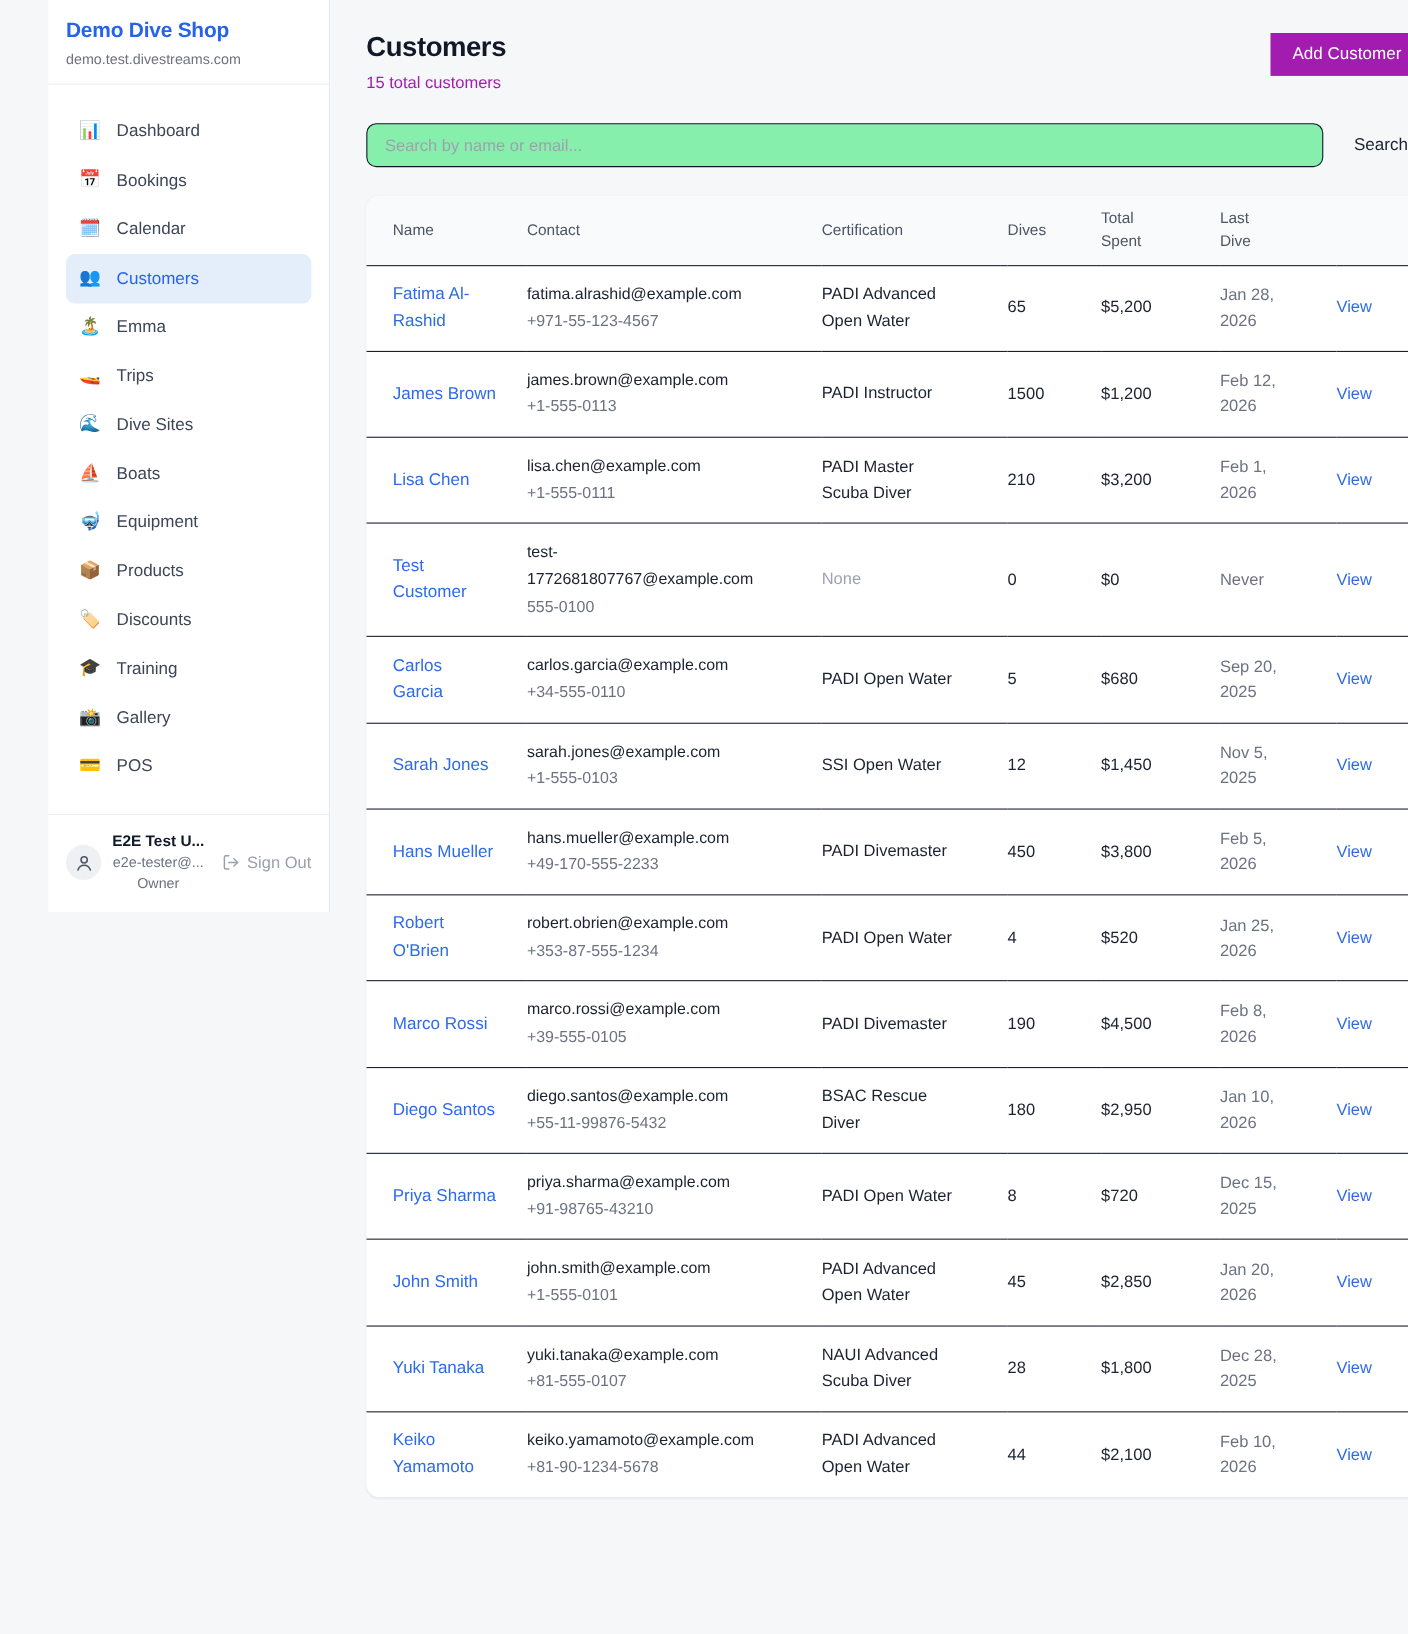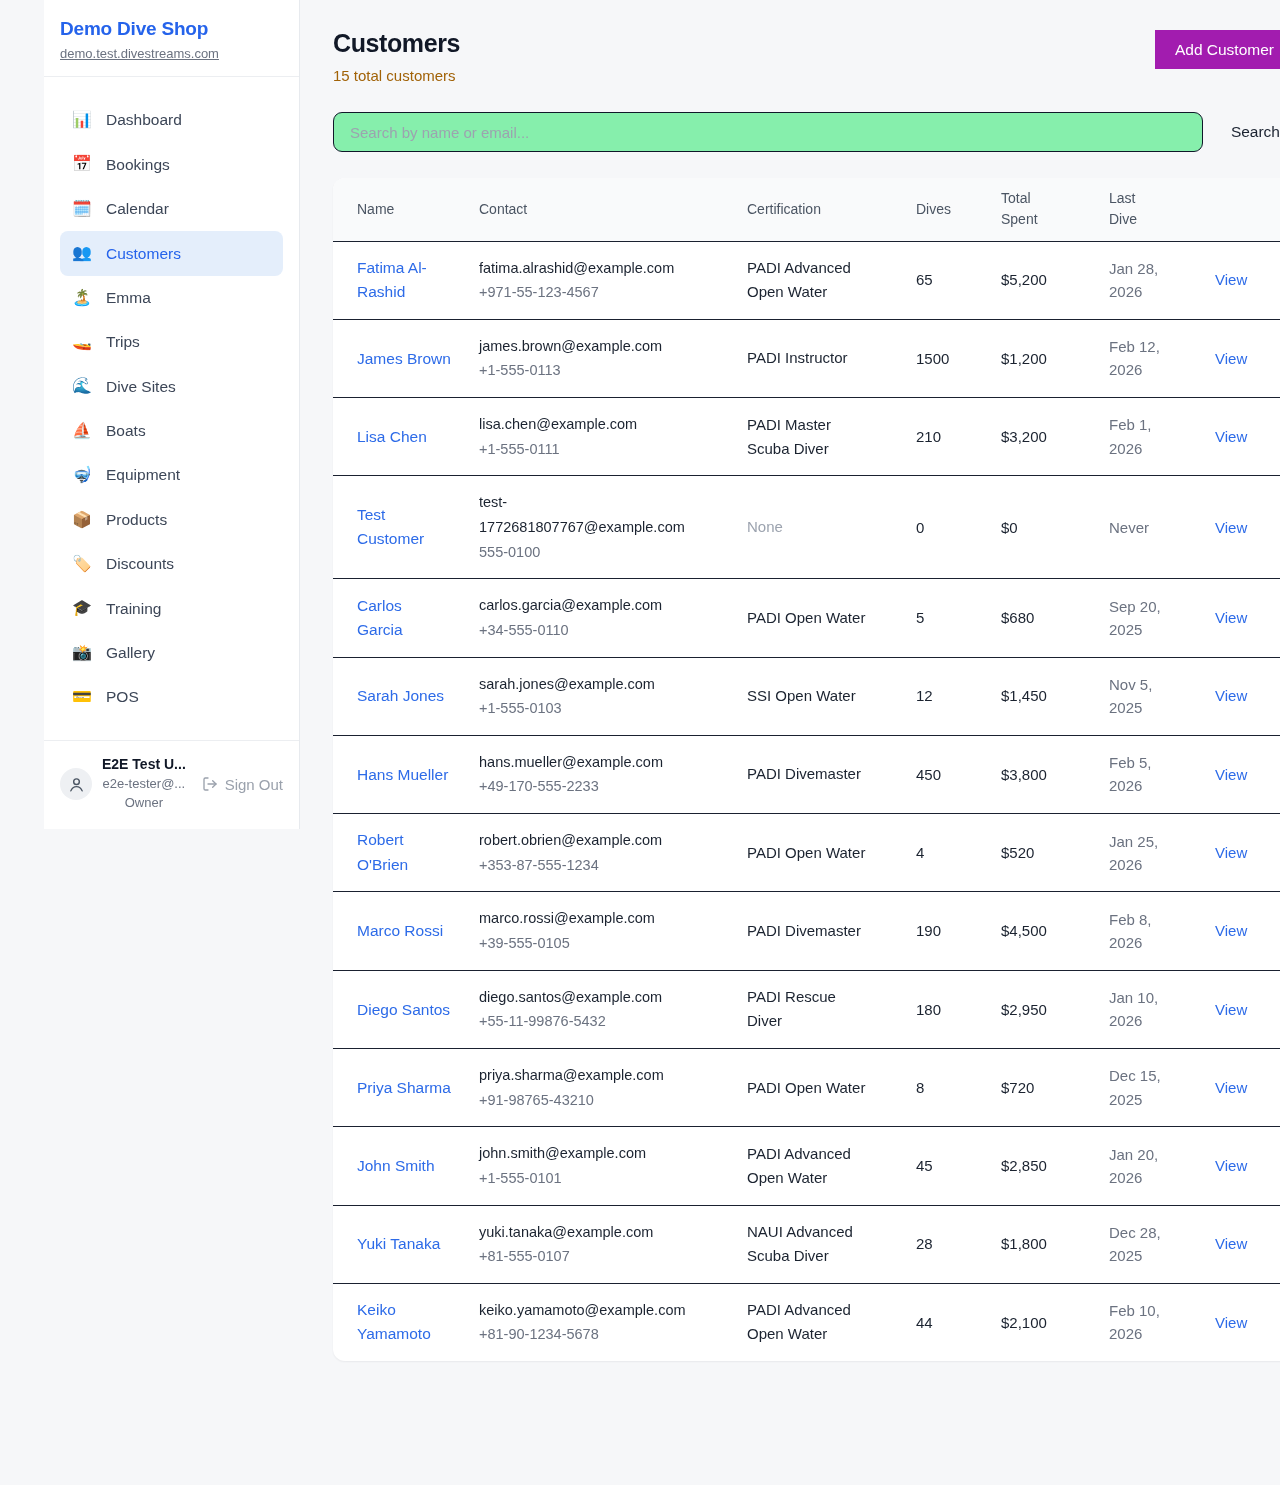--- a/index.html
+++ b/index.html
@@ -15,21 +15,21 @@
 
   
   .sidebar {
     width: 256px;
     flex: 0 0 256px;
     background: #ffffff;
     border-right: 1px solid #e7eaee;
   }
   .shop-header { padding: 18px 16px 15px 16px; }
   .shop-name { font-size: 19px; font-weight: 700; color: #2563eb; letter-spacing: -0.2px; }
-  .shop-domain { font-size: 13px; color: #6b7280; margin-top: 6px; text-decoration: underline; }
+  .shop-domain { font-size: 13px; color: #6b7280; margin-top: 6px; }
   .sidebar-divider { border: none; border-top: 1px solid #eceef1; margin: 0; }
   .nav { padding: 21px 16px; }
   .nav-item {
     display: flex; align-items: center; gap: 14px;
     padding: 11px 12px; border-radius: 8px;
     font-size: 15.5px; color: #3c4657; cursor: pointer;
     line-height: 1.4;
   }
   .nav-item.active { background: #e4eefb; color: #2563eb; }
   .nav-icon { width: 20px; font-size: 16px; text-align: center; flex: 0 0 20px; }
@@ -49,21 +49,21 @@
   .signout-btn {
     margin-left: auto; display: flex; align-items: center; gap: 7px;
     background: none; border: none; cursor: pointer;
     font-family: inherit; font-size: 15px; color: #9aa1ac; padding: 0;
   }
 
   
   .main { flex: 1; padding: 28px 30px 30px 33px; min-width: 0; }
   .main-header { display: flex; justify-content: space-between; align-items: flex-start; }
   .page-title { font-size: 25px; font-weight: 700; color: #111827; letter-spacing: -0.4px; line-height: 1.2; }
-  .page-subtitle { font-size: 15px; color: #a16207; margin-top: 9px; }
+  .page-subtitle { font-size: 15px; color: #a21caf; margin-top: 9px; }
   .add-btn {
     background: #a21caf; color: #ffffff; border: none; cursor: pointer;
     font-family: inherit; font-size: 15.5px; font-weight: 500;
     padding: 0 20px; height: 39px; border-radius: 0; margin-top: 2px;
   }
 
   .search-row { display: flex; align-items: center; margin-top: 28px; }
   .search-input {
     flex: 1; height: 40px; border: 1px solid #10182a; border-radius: 9px;
     padding: 0 16px; font-family: inherit; font-size: 15px; color: #111827;
@@ -366,21 +366,21 @@
     <td class="cell-lastdive">Feb 8, 2026</td>
     <td class="cell-view"><a href="#" class="view-link">View</a></td>
   </tr>
 
   <tr>
     <td class="cell-name"><a href="#" class="name-link">Diego Santos</a></td>
     <td class="cell-contact">
       <div class="email">diego.santos@example.com</div>
       <div class="phone">+55-11-99876-5432</div>
     </td>
-    <td class="cell-cert"><span class="cert">PADI Rescue Diver</span></td>
+    <td class="cell-cert"><span class="cert">BSAC Rescue Diver</span></td>
     <td class="cell-dives">180</td>
     <td class="cell-spent">$2,950</td>
     <td class="cell-lastdive">Jan 10, 2026</td>
     <td class="cell-view"><a href="#" class="view-link">View</a></td>
   </tr>
 
   <tr>
     <td class="cell-name"><a href="#" class="name-link">Priya Sharma</a></td>
     <td class="cell-contact">
       <div class="email">priya.sharma@example.com</div>

